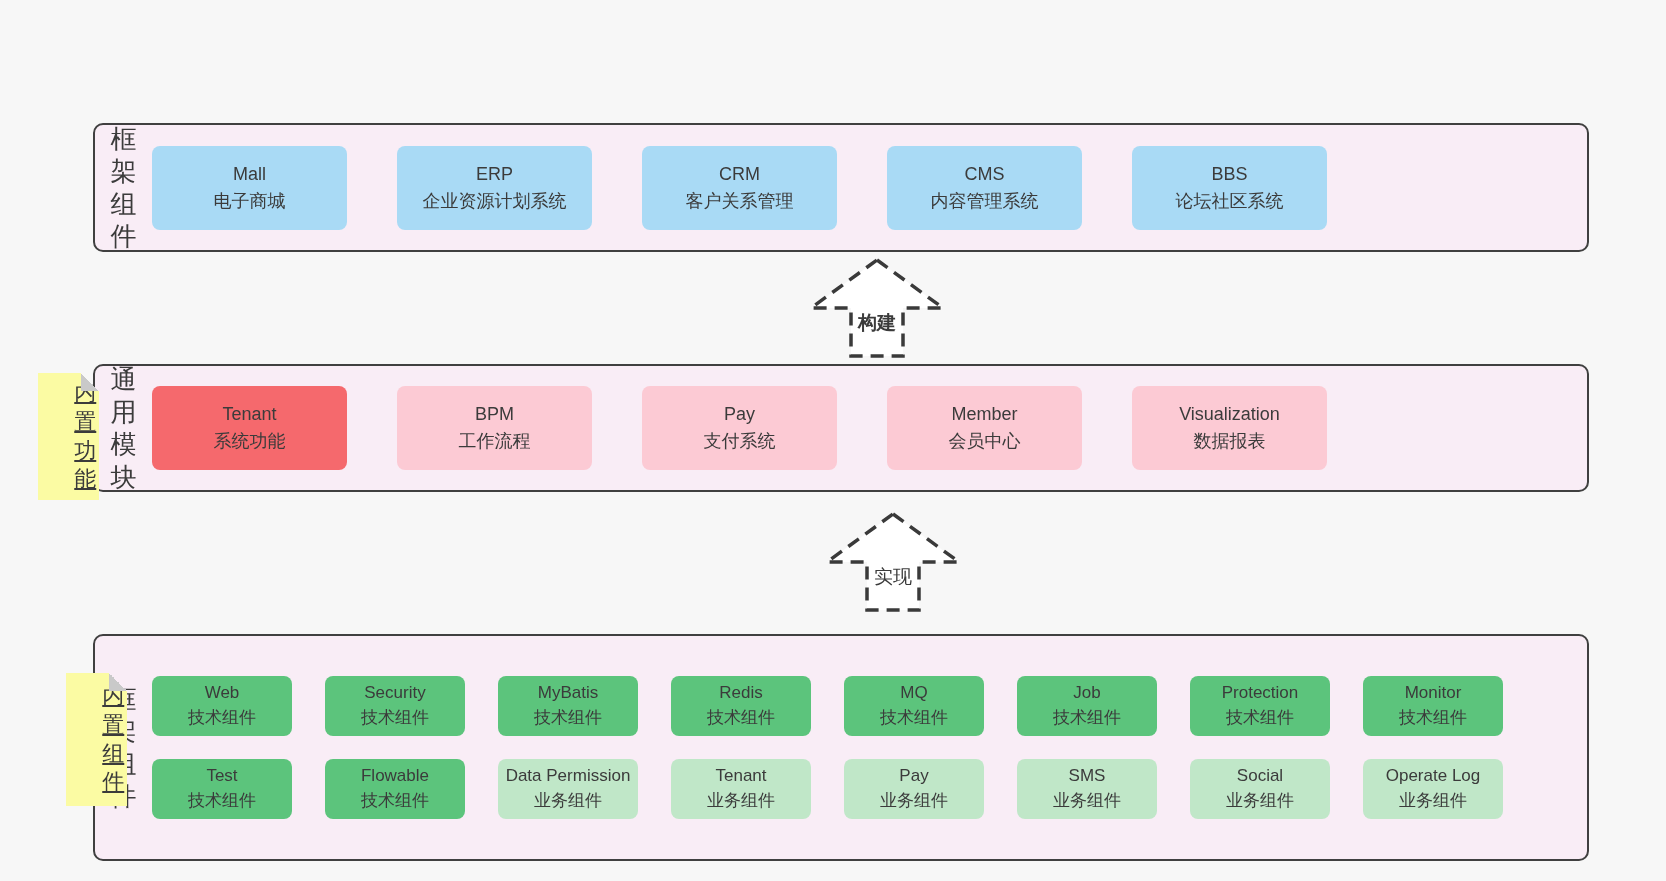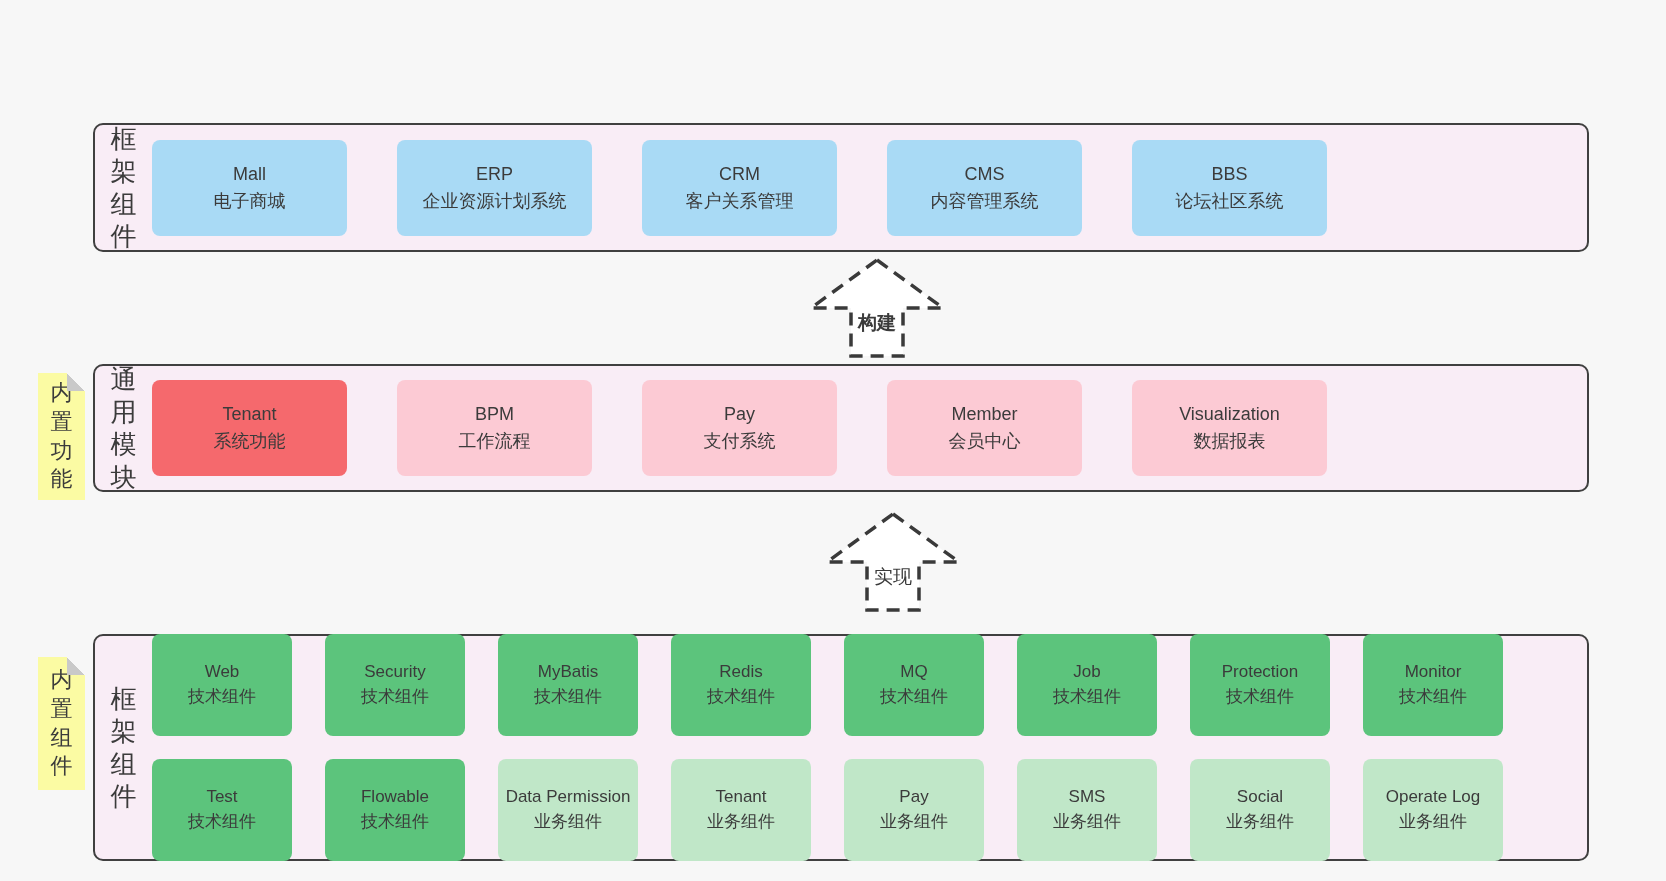--- a/index.html
+++ b/index.html
@@ -26,39 +26,39 @@
   }
   .vtext { width:1.25em; word-break:break-all; text-align:center; }
   .boxes { flex:1; display:flex; align-items:center; gap:50px; }
   .rows  { flex:1; display:flex; flex-direction:column; justify-content:center; gap:23px; }
   .row   { display:flex; gap:33px; }
   .box {
     border-radius:8px; box-sizing:border-box;
     display:flex; flex-direction:column; align-items:center; justify-content:center;
     text-align:center; font-size:18px; line-height:1.5;
   }
-  .band-business .box, .band-modules .box { width:195px; height:96px; }
-  .band-framework .box { width:140px; height:102px; font-size:17px; line-height:1.45; }
+  .band-business .box, .band-modules .box { width:195px; height:84px; }
+  .band-framework .box { width:140px; height:60px; font-size:17px; line-height:1.45; }
   .blue       { background:var(--blue,#a9daf5); }
   .red        { background:var(--red,#f5696d); }
   .pink       { background:var(--pink,#fccad4); }
   .green      { background:var(--green,#5cc47c); }
   .lightgreen { background:var(--light_green,#c0e7c8); }
   .sticky {
-    position:absolute; left:38px; width:47px; z-index:2;
+    position:absolute; left:38px; width:61px; z-index:2;
     background:linear-gradient(225deg, transparent 13px, var(--sticky,#fbfba3) 13px);
-    display:flex; align-items:center; justify-content:center;
-    font-size:22px; line-height:1.3;
+    display:flex; align-items:center; justify-content:flex-end;
+    font-size:22px; line-height:1.3;text-decoration:underline;
   }
   .sticky::before {
     content:""; position:absolute; top:0; right:0; width:18px; height:18px;
     background:linear-gradient(225deg, transparent 50%, var(--fold,#c9c9c9) 50%);
   }
   .sticky-modules   { top:373px; height:127px; }
-  .sticky-framework { top:657px; height:133px; }
+  .sticky-framework { top:673px; height:133px;margin-left:28px; }
   .arrow-wrap { position:absolute; width:140px; height:104px; z-index:1; }
   .arrow-build     { left:807px; top:256px;font-weight:bold; }
   .arrow-implement { left:823px; top:510px; }
   .arrow-wrap svg { position:absolute; left:0; top:0; }
   .arrow-label {
     position:absolute; left:50%; top:54px; transform:translateX(-50%);
     background:var(--arrow_fill,#ffffff); font-size:19px; padding:0 2px; white-space:nowrap;
   }
 </style>
 </head>

